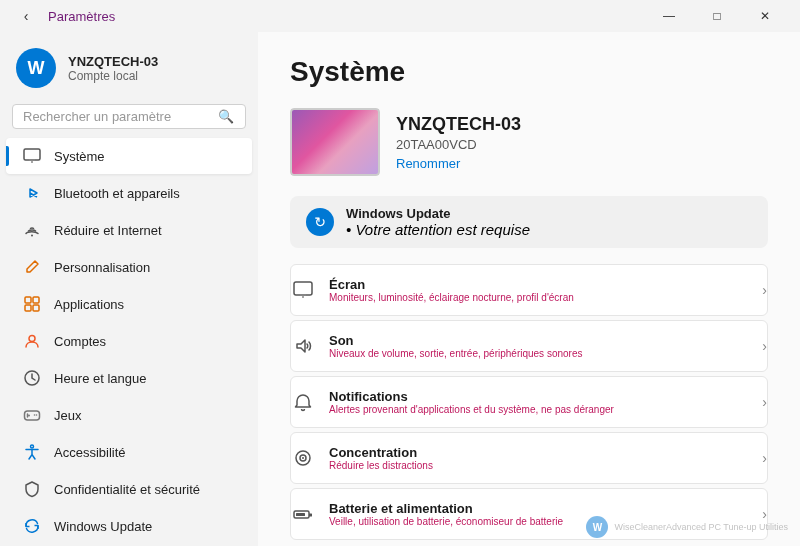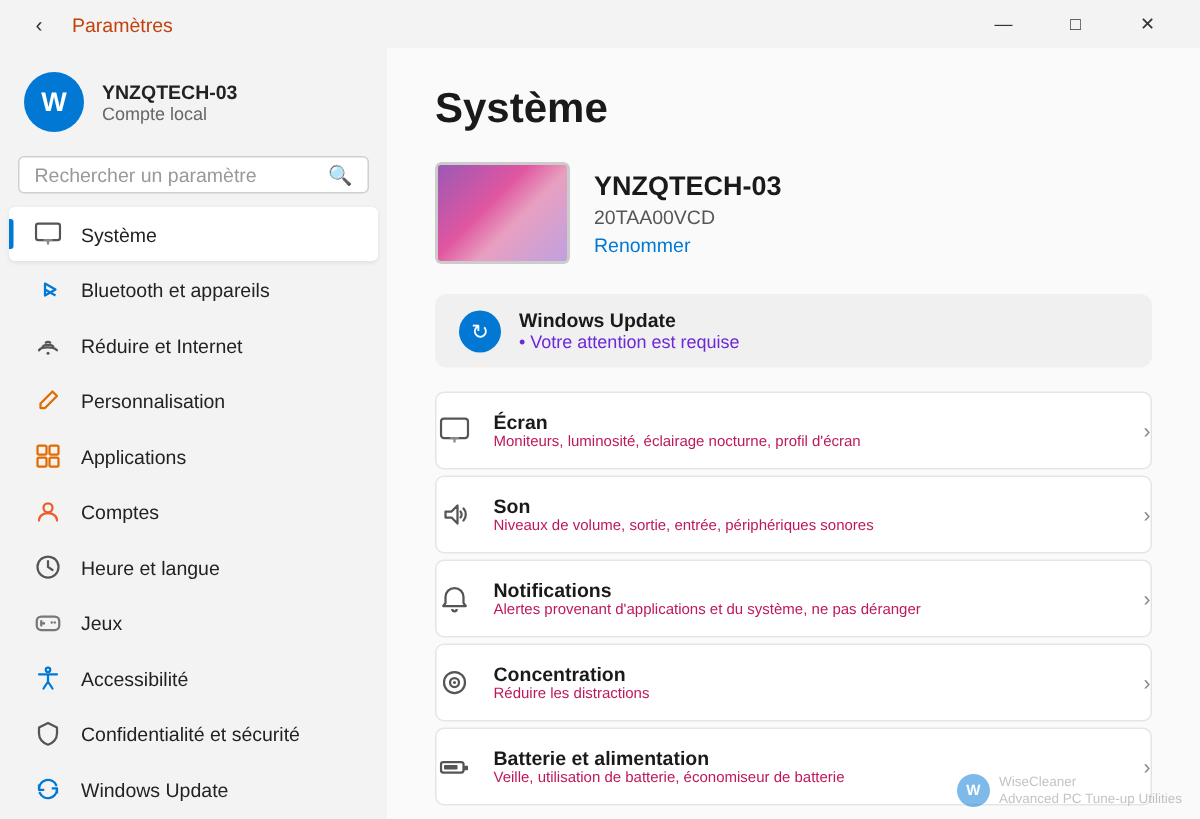--- a/index.html
+++ b/index.html
@@ -33,21 +33,21 @@
       display: flex;
       align-items: center;
       justify-content: center;
       border-radius: 4px;
       cursor: pointer;
       color: #333;
       font-size: 14px;
     }
     .titlebar-title {
       font-size: 13px;
-      color: #c2410c;
+      color: #701a75;
     }
     .titlebar-controls-right {
       margin-left: auto;
       display: flex;
       gap: 2px;
     }
     .titlebar-btn {
       width: 46px;
       height: 32px;
       display: flex;
@@ -258,22 +258,23 @@
       font-size: 14px;
       flex-shrink: 0;
     }
     .update-text {}
     .update-title {
       font-size: 13px;
       font-weight: 600;
       color: #1a1a1a;
     }
     .update-subtitle {
-      font-size: 12px;
-      color: #6d28d9;
+      font-size: 15px;
+      color: #000000;
+      font-style: italic;
     }
     .update-subtitle::before {
       content: '• ';
     }
 
     
     .settings-list {
       display: flex;
       flex-direction: column;
       gap: 4px;
@@ -334,21 +335,21 @@
       border-radius: 50%;
       display: flex;
       align-items: center;
       justify-content: center;
       color: white;
       font-size: 10px;
       font-weight: bold;
     }
     .watermark-text {
       display: flex;
-      flex-direction: column;
+      flex-direction: row;
       font-size: 9px;
       color: #888;
       line-height: 1.2;
     }
 
     .content-wrapper {
       position: relative;
       flex: 1;
       overflow: hidden;
     }

